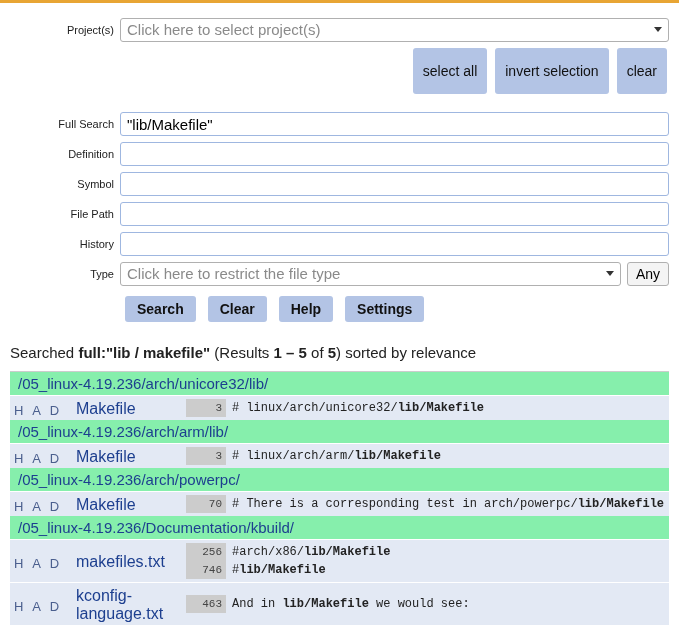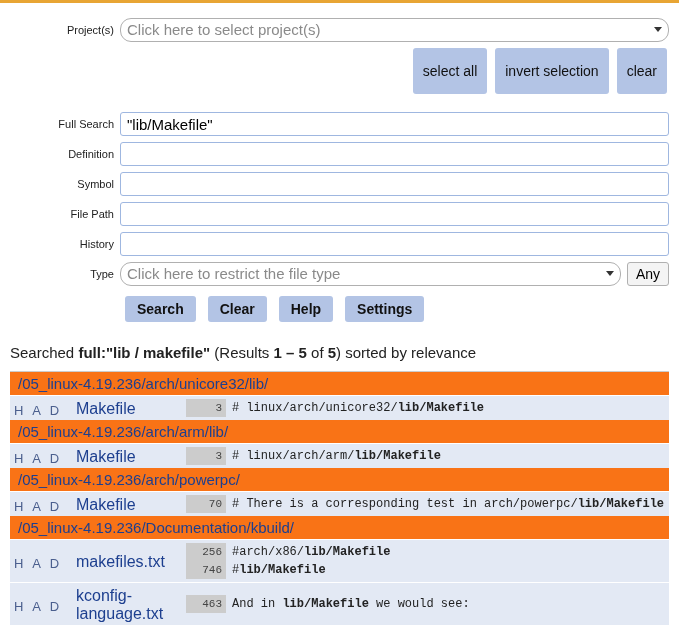--- a/index.html
+++ b/index.html
@@ -43,21 +43,21 @@
     background: #fff;
     outline: none;
   }
   .input-box::placeholder { color: #8a8a8a; }
   .dropdown {
     width: 100%;
     height: 24px;
     padding: 2px 20px 2px 6px;
     font-size: 15px;
     border: 1px solid #b0b0b0;
-    border-radius: 11px;
+    border-radius: 3px;
     background: #fff;
     position: relative;
     color: #8a8a8a;
     line-height: 18px;
   }
   .dropdown .caret {
     position: absolute;
     right:6px;
     top: 8px;
     width: 0; height:0;
@@ -103,21 +103,21 @@
   .summary {
     margin: 22px 0 10px 0;
     font-size: 15px;
   }
   .summary b { font-weight: bold; }
 
   .results {
     border-top: 1px solid #ccc;
   }
   .dir-row {
-    background: #f97316;
+    background: #86efac;
     padding: 3px 8px;
     font-size: 15px;
   }
   .dir-row a { color: #1d3f8f; text-decoration: none; }
   .file-row {
     background: #e3e9f4;
     display: flex;
     align-items: center;
     padding: 2px 4px;
     border-top: 1px solid #fff;

